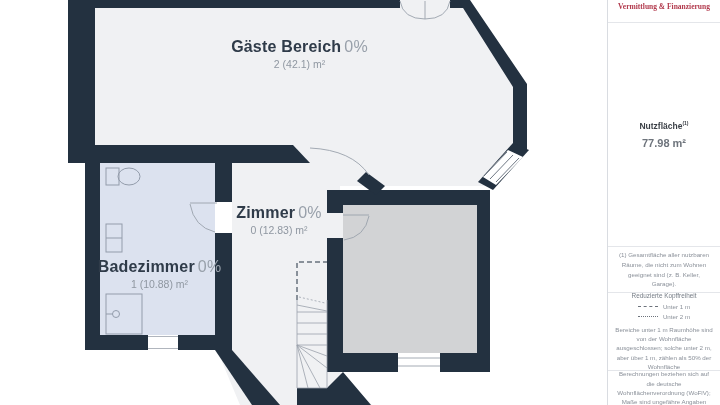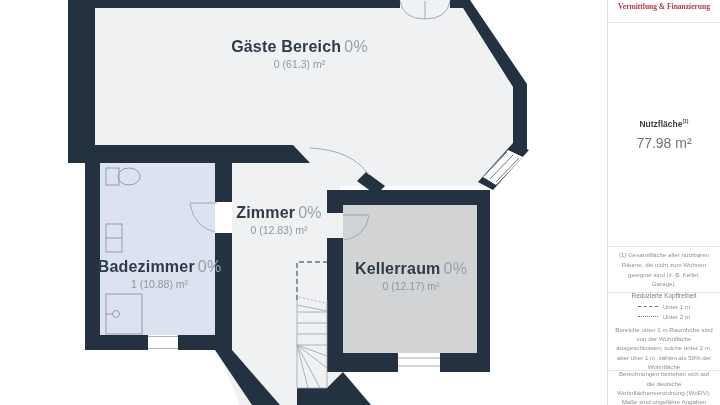--- a/index.html
+++ b/index.html
@@ -15,21 +15,21 @@
   #sidebar{position:absolute;left:607px;top:0;width:112px;height:405px;background:#ffffff;
            border-left:1px solid #d9dce1;}
   .sb-section{position:absolute;left:0;width:100%;box-sizing:border-box;border-bottom:1px solid #e4e6ea;
               display:flex;flex-direction:column;justify-content:center;text-align:center;}
   #sb-logo{top:0;height:23px;justify-content:flex-start;padding-top:2px;}
   #sb-logo .logo-text{font-family:"Liberation Serif","DejaVu Serif",serif;font-weight:bold;
                       font-size:7.5px;color:#b23a4d;white-space:nowrap;}
   #sb-summary{top:23px;height:224px;}
   #sb-summary .sum-label{font-size:8.5px;font-weight:bold;color:#3a3f46;}
   #sb-summary .sum-label sup{font-size:5px;color:#3a3f46;}
-  #sb-summary .sum-value{font-size:14px;color:#6e747c;margin-top:6px;}
+  #sb-summary .sum-value{font-size:11px;color:#6e747c;margin-top:6px;font-weight:bold;}
   #sb-footnote{top:247px;height:46px;padding:0 7px;}
   #sb-footnote .fn-text{font-size:6.2px;line-height:1.55;color:#8a9099;}
   #sb-headroom{top:293px;height:78px;padding:0 5px;}
   #sb-headroom .hr-title{font-size:6.4px;color:#767d86;margin-bottom:3px;}
   .legend-row{display:flex;align-items:center;justify-content:center;margin:1.5px 0;}
   .legend-line{display:inline-block;width:20px;height:0;margin-right:5px;}
   .legend-line.dashed{border-top:1px dashed #6d737c;}
   .legend-line.dotted{border-top:1px dotted #6d737c;}
   .legend-label{font-size:6.2px;color:#8a9099;}
   #sb-headroom .hr-desc{font-size:6.2px;line-height:1.5;color:#8a9099;margin-top:3px;}
@@ -119,33 +119,29 @@
         <path d="M106,238 H122"></path>
         <rect x="106" y="294" width="36" height="40"></rect>
         <circle cx="116" cy="314" r="3.5"></circle>
         <path d="M106,314 H112.5"></path>
       </g>
     </svg>
 
     
     <div class="room-label" style="left:227px;top:38px;width:145px;">
       <div class="l1"><span class="rname">Gäste Bereich</span><span class="rpct">0%</span></div>
-      <div class="l2">0 (61.3) m²</div>
+      <div class="l2">2 (42.1) m²</div>
     </div>
     <div class="room-label" style="left:214px;top:204px;width:130px;text-align:center;">
       <div class="l1"><span class="rname">Zimmer</span><span class="rpct">0%</span></div>
       <div class="l2">0 (12.83) m²</div>
     </div>
     <div class="room-label" style="left:97px;top:258px;width:125px;">
       <div class="l1"><span class="rname">Badezimmer</span><span class="rpct">0%</span></div>
       <div class="l2">1 (10.88) m²</div>
-    </div>
-    <div class="room-label" style="left:352px;top:260px;width:118px;">
-      <div class="l1"><span class="rname">Kellerraum</span><span class="rpct">0%</span></div>
-      <div class="l2">0 (12.17) m²</div>
     </div>
   </div>
 
   <div id="sidebar">
 
     <div class="sb-section" id="sb-logo">
       <span class="logo-text">Vermittlung &amp; Finanzierung</span>
     </div>
 
     <div class="sb-section" id="sb-summary">

